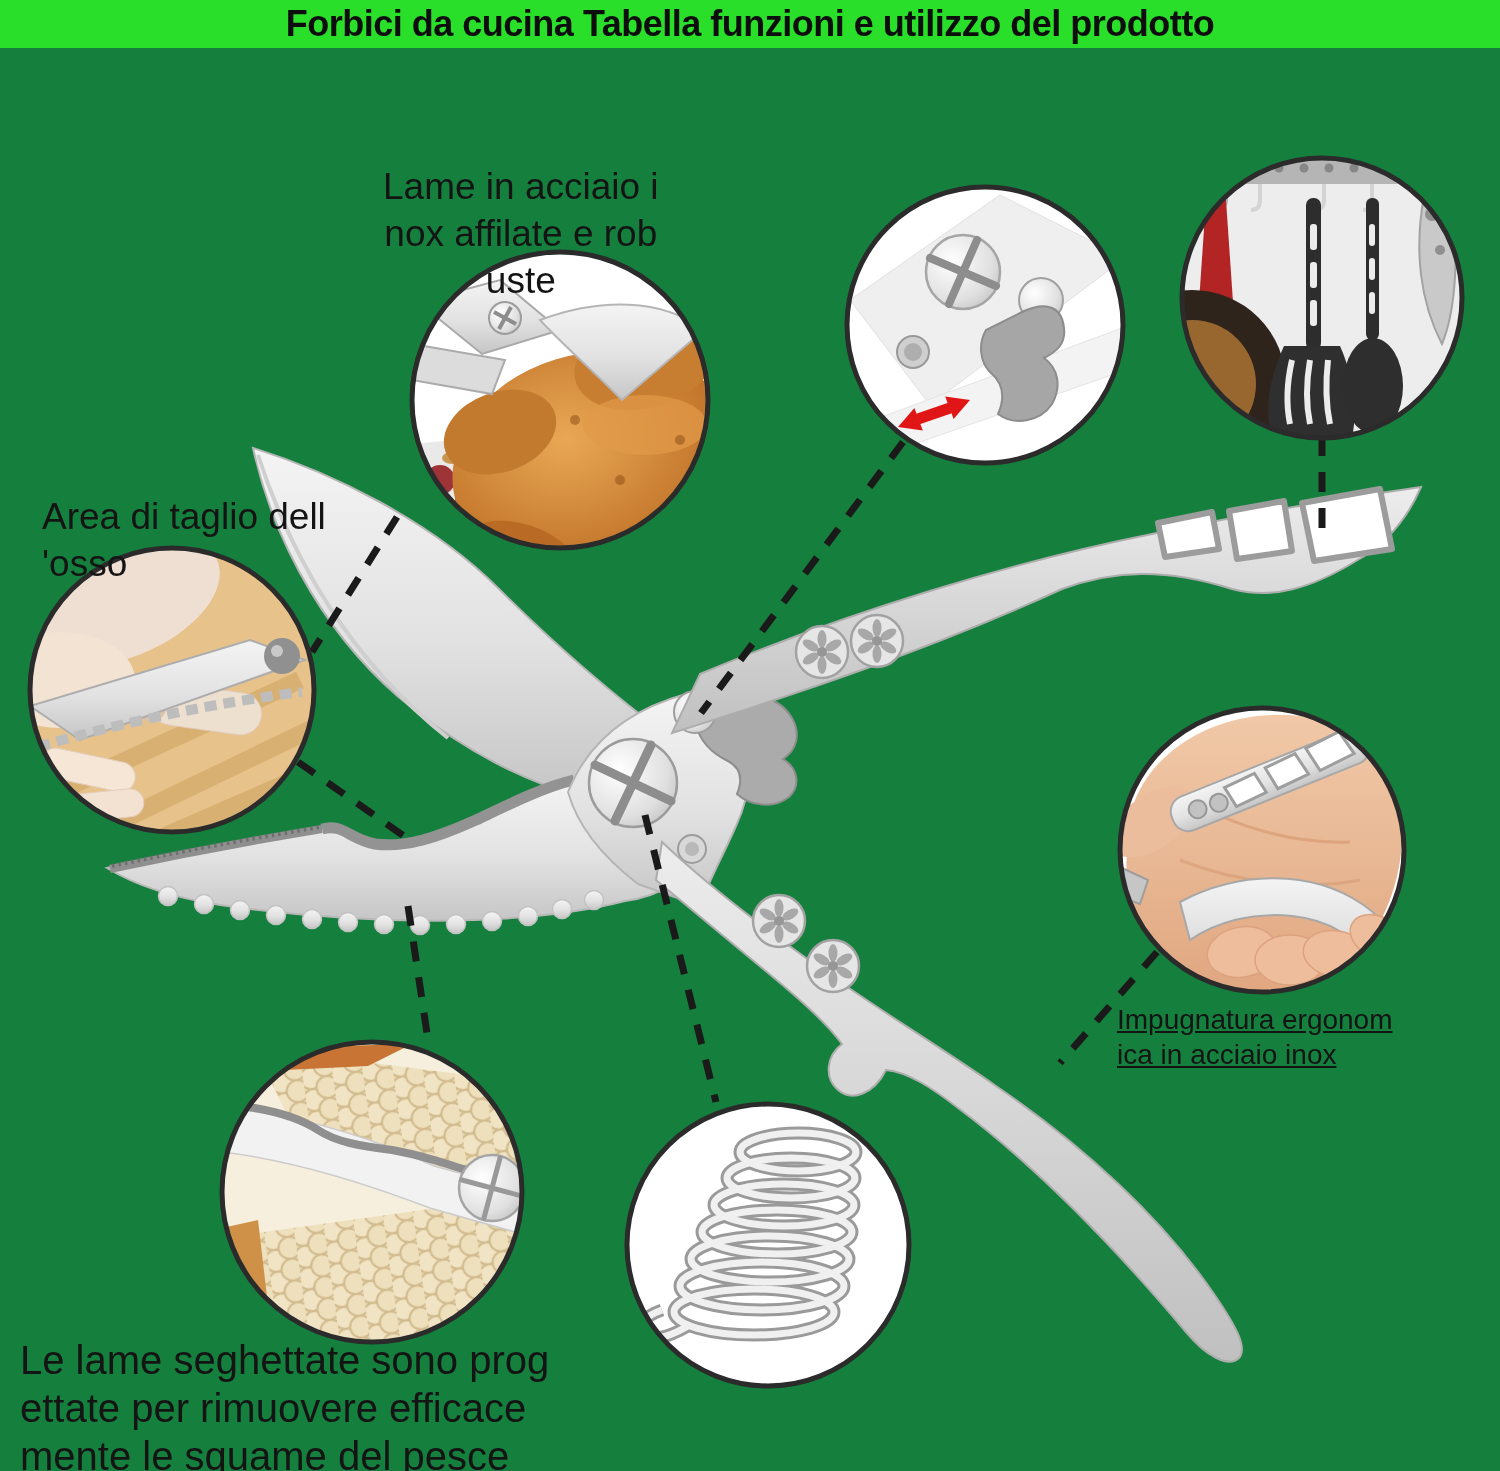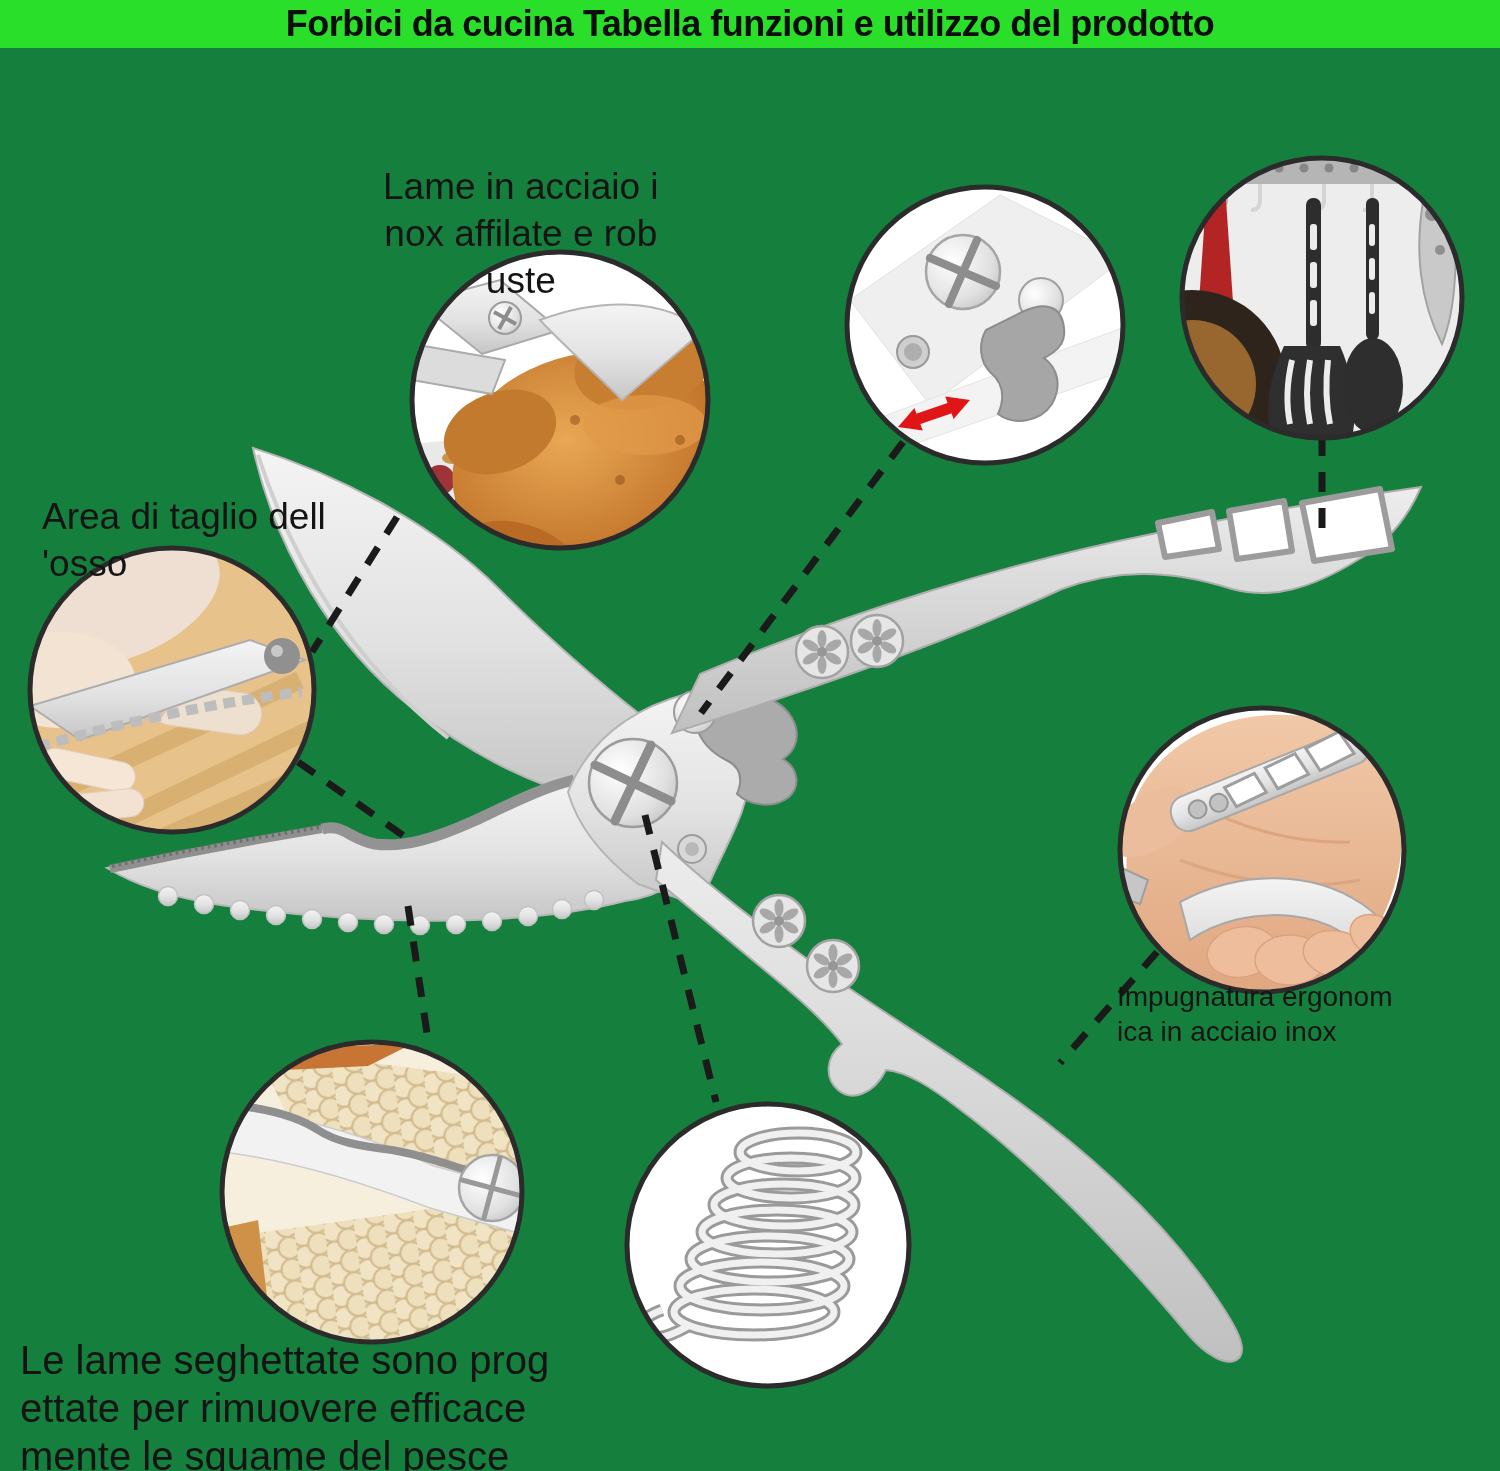--- a/index.html
+++ b/index.html
@@ -22,21 +22,21 @@
 
   <div id="banner">
     <span class="title">Forbici da cucina Tabella funzioni e utilizzo del prodotto</span>
   </div>
 
   <div class="annotation ann-lg" style="left:383px;top:164px;text-align:center;">Lame in acciaio i
 nox affilate e rob
 uste</div>
   <div class="annotation ann-lg" style="left:42px;top:494px;">Area di taglio dell
 'osso</div>
-  <div class="annotation ann-sm" style="left:1117px;top:979px;">Impugnatura ergonom
+  <div class="annotation ann-sm" style="left:1117px;top:1002px;text-decoration:underline;">Impugnatura ergonom
 ica in acciaio inox</div>
   <div class="annotation ann-xl" style="left:20px;top:1336px;">Le lame seghettate sono prog
 ettate per rimuovere efficace
 mente le squame del pesce</div>
 
   <svg id="art" width="1500" height="1471" viewBox="0 0 1500 1471">
     <defs>
       <linearGradient id="gMetalV" x1="0" y1="0" x2="0" y2="1">
         <stop offset="0" stop-color="#f4f4f4"></stop>
           <stop offset="0.55" stop-color="#e2e2e2"></stop>

